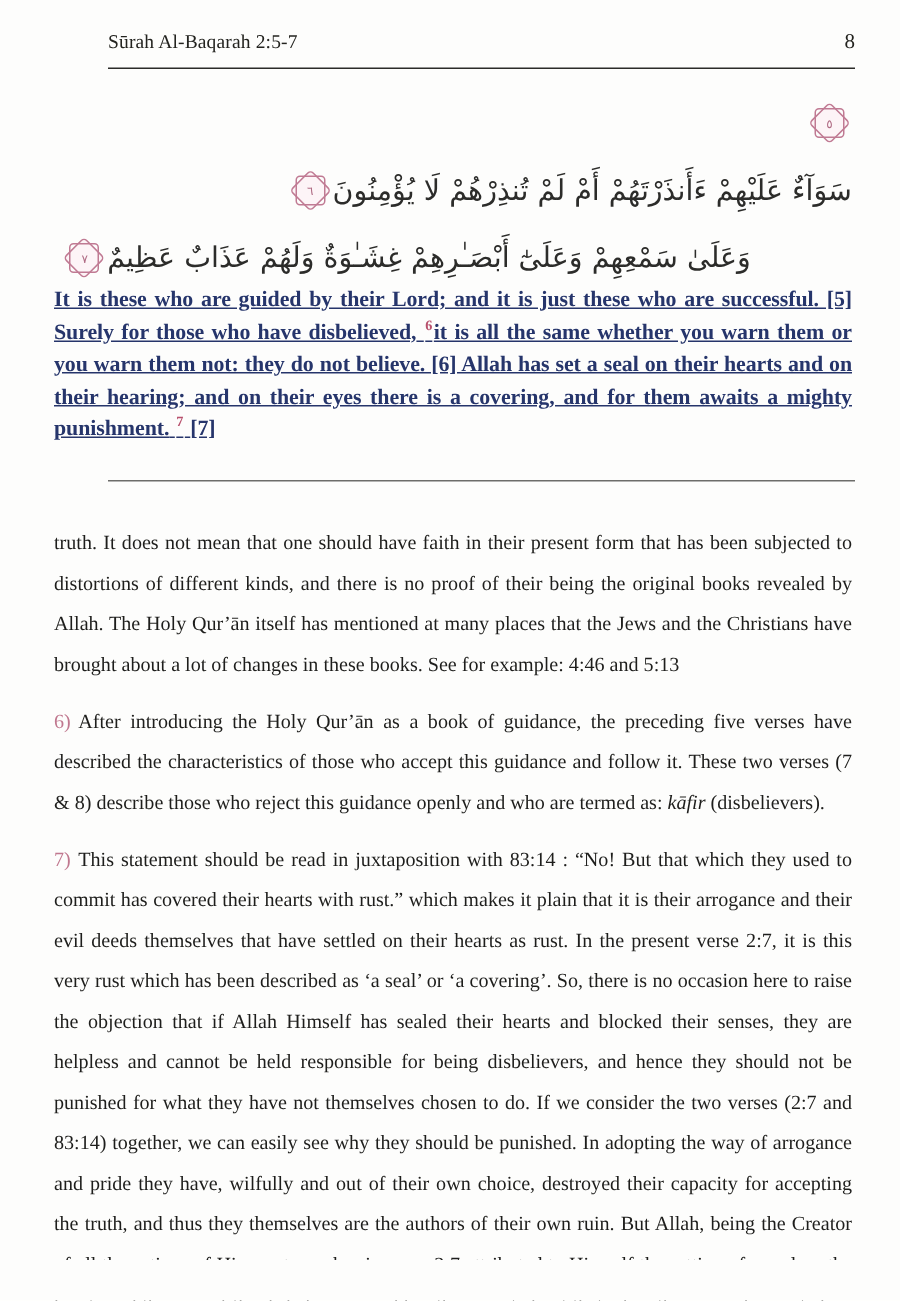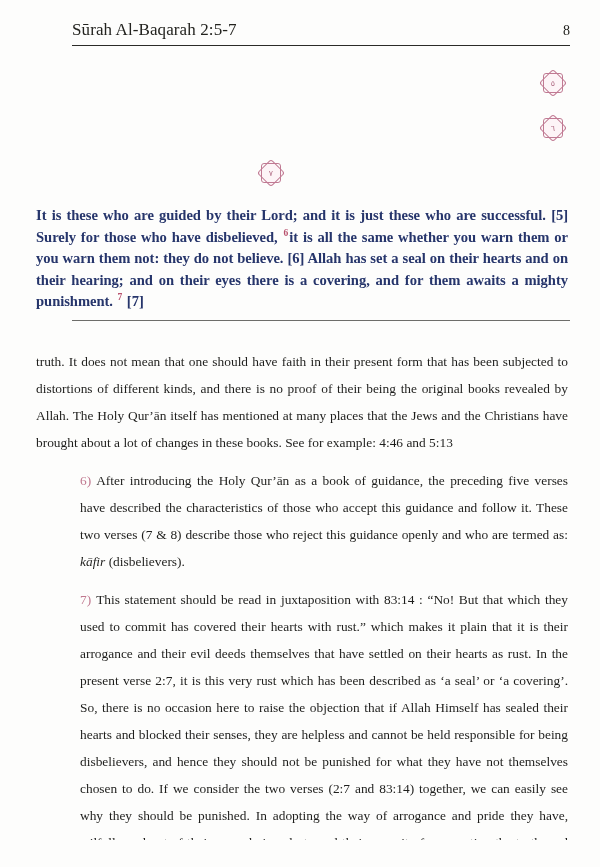--- a/index.html
+++ b/index.html
@@ -30,21 +30,21 @@
     position: absolute;
     left: 72px;
     top: 20px;
     width: 498px;
     height: 22px;
     display: flex;
     align-items: baseline;
     justify-content: space-between;
   }
   .running-head .surah-title {
-    font-size: 17px;
+    font-size: 13px;
     letter-spacing: .1px;
     color: #23231f;
     white-space: nowrap;
   }
   .running-head .page-number {
     font-size: 14px;
     color: #23231f;
   }
   .head-rule {
     position: absolute;
@@ -108,29 +108,30 @@
     font-family: "DejaVu Sans", sans-serif;
     font-size: 8px;
     color: #b06c85;
     z-index: 3;
   }
 
   
   .translation {
     position: absolute;
     left: 36px;
-    top: 205px;
+    top: 190px;
     width: 532px;
     font-size: 14.6px;
     line-height: 21.5px;
     color: #26356b;
     text-align: justify;
     text-justify: inter-word;
     font-weight: 600;
     letter-spacing: -.05px;
+    text-decoration: underline;
   }
   .translation sup.fn {
     color: #b8516d;
     font-size: 9.5px;
     font-weight: 700;
     vertical-align: super;
     line-height: 0;
     padding: 0 1px;
   }
 
@@ -155,21 +156,20 @@
     color: #1e1e1c;
     text-align: justify;
     text-justify: inter-word;
   }
   .commentary p {
     margin: 0 0 9px 0;
     text-indent: 0;
   }
   .commentary p.note {
     margin-top: 11px;
-    margin-left: 44px;
   }
   .note-marker {
     color: #c0788f;
     font-size: 13.4px;
     padding-right: 5px;
   }
   .commentary em {
     font-style: italic;
   }
 
@@ -194,25 +194,25 @@
   </div>
   <div class="head-rule"></div>
 
   <div class="arabic-block">
 
     <div class="arabic-line l1">
       <span class="ayah-mark"><span class="rosette"></span><span class="rosette2"></span><span class="num">٥</span></span>
     </div>
 
     <div class="arabic-line l2">
-      <span class="ayah-mark"><span class="rosette"></span><span class="rosette2"></span><span class="num">٦</span></span>
+      <span>سَوَآءٌ عَلَيْهِمْ ءَأَنذَرْتَهُمْ أَمْ لَمْ تُنذِرْهُمْ لَا يُؤْمِنُونَ</span><span class="ayah-mark"><span class="rosette"></span><span class="rosette2"></span><span class="num">٦</span></span>
     </div>
 
     <div class="arabic-line l3">
-      <span class="ayah-mark"><span class="rosette"></span><span class="rosette2"></span><span class="num">٧</span></span>
+      <span>وَعَلَىٰ سَمْعِهِمْ وَعَلَىٰٓ أَبْصَـٰرِهِمْ غِشَـٰوَةٌ وَلَهُمْ عَذَابٌ عَظِيمٌ</span><span class="ayah-mark"><span class="rosette"></span><span class="rosette2"></span><span class="num">٧</span></span>
     </div>
 
   </div>
 
   <div class="translation">
     <span>It is these who are guided by their Lord; and it is just these who are successful. [5] Surely for those who have disbelieved,</span>
     <sup class="fn">6</sup><span>it is all the same whether you warn them or you warn them not: they do not believe. [6] Allah has set a seal on their hearts and on their hearing; and on their eyes there is a covering, and for them awaits a mighty punishment.</span>
     <sup class="fn">7</sup>
     <span>[7]</span>
   </div>

